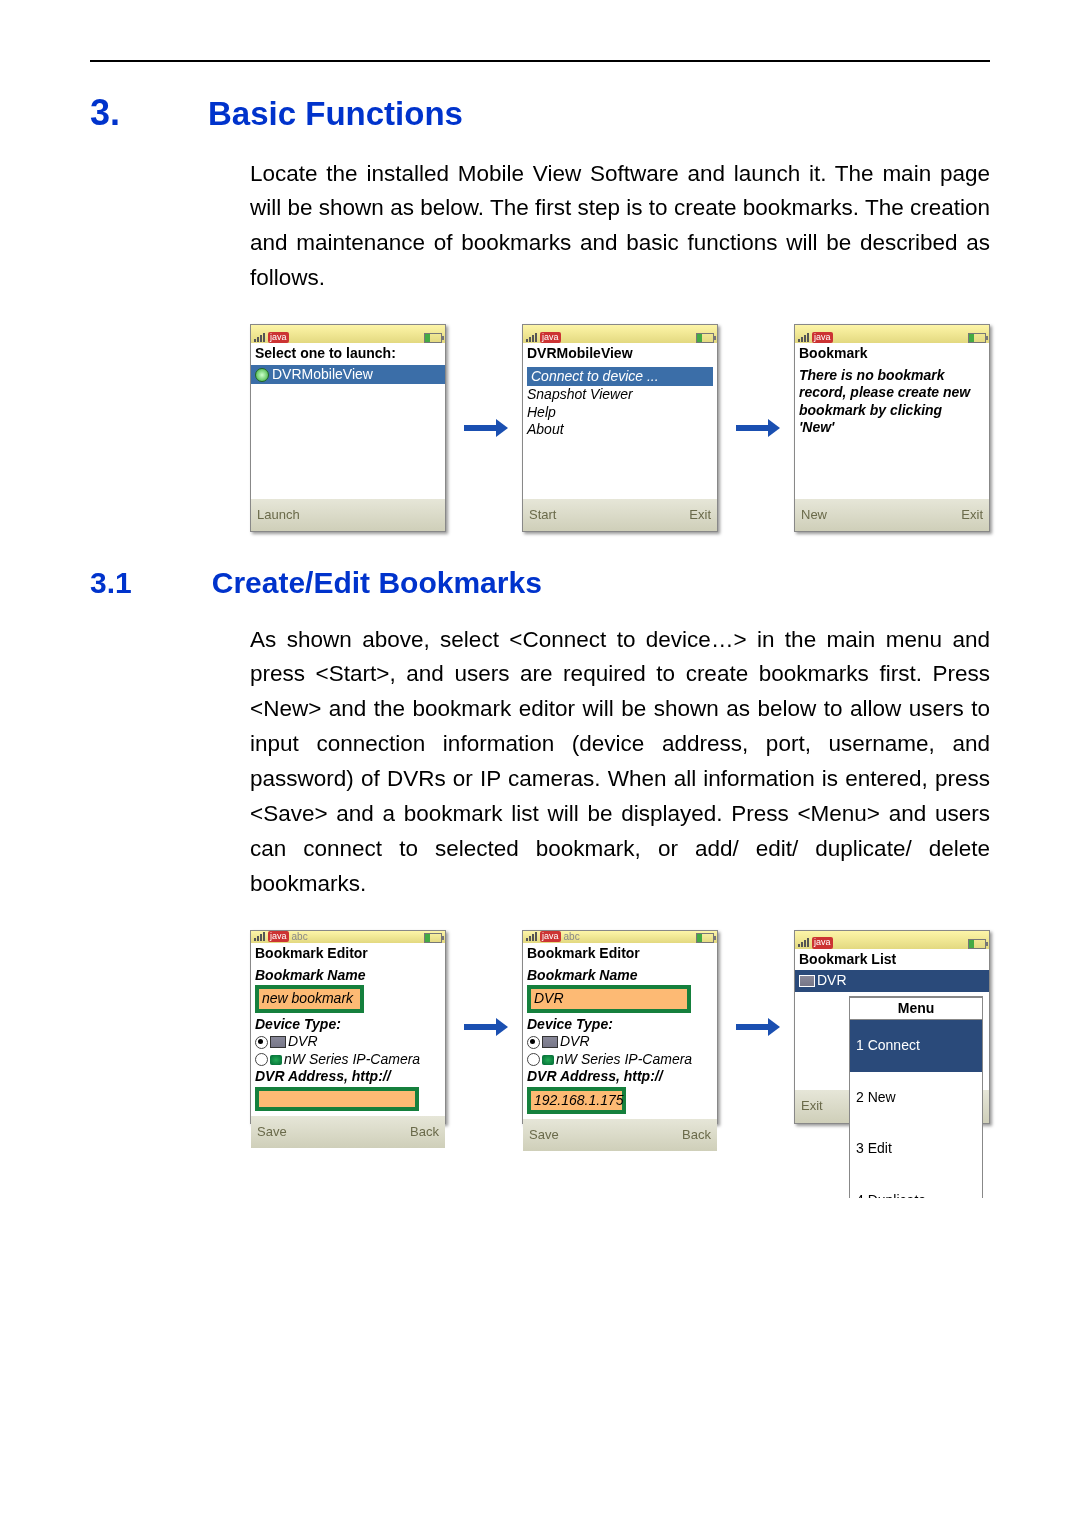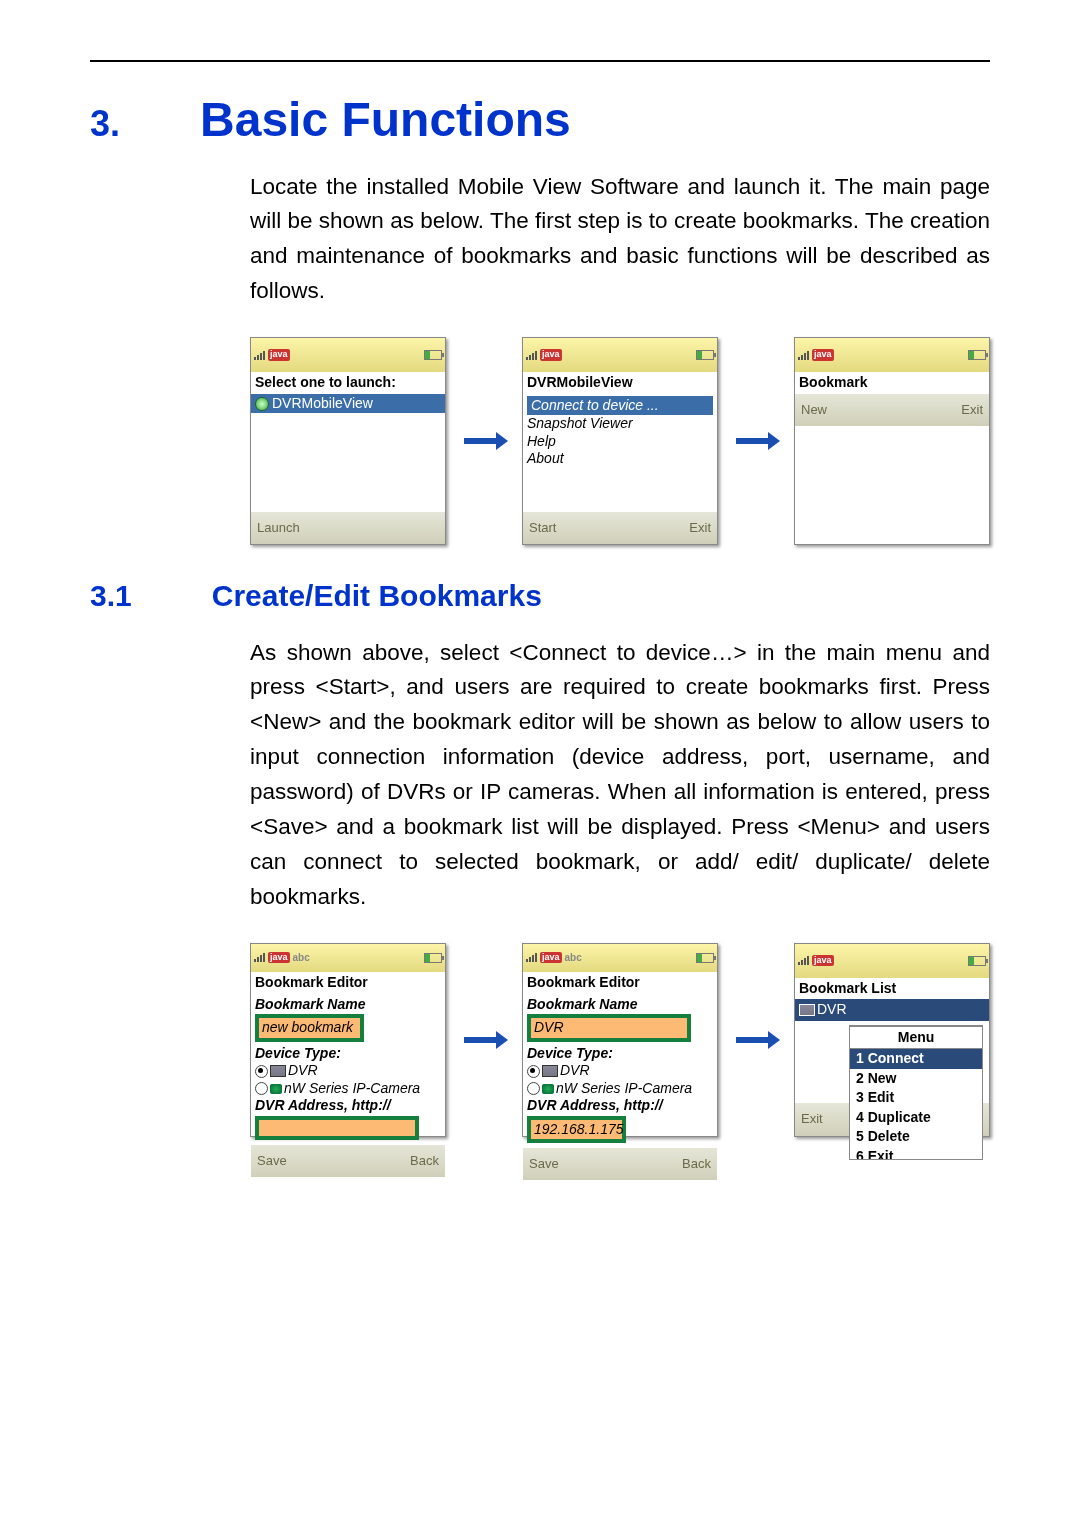--- a/index.html
+++ b/index.html
@@ -24,22 +24,23 @@
     gap: 80px;
     margin-bottom: 18px;
   }
   .h1-num {
     color: #0033cc;
     font-size: 36px;
     font-weight: 700;
   }
   .h1-title {
     color: #0033cc;
-    font-size: 48px;
+    font-size: 33px;
     font-weight: 700;
+    margin-left: 8px;
   }
   .body-text {
     margin-left: 160px;
     font-size: 22.5px;
     line-height: 1.55;
     text-align: justify;
   }
   .fig-row {
     display: flex;
     gap: 14px;
@@ -71,25 +72,24 @@
     width: 220px;
     height: 192px;
     display: flex;
     flex-direction: column;
   }
   .statusbar {
     background: linear-gradient(#fdf5a8,#e3d980);
     height: 18px;
     display: flex;
     justify-content: space-between;
-    align-items: center;
-    padding: 8px 3px;
+    align-items: flex-end;
+    padding: 0 3px;
     font-size: 10px;
     color: #444;
-    font-weight: bold;
   }
   .sig { display:flex; gap:1px; align-items:flex-end; }
   .sig span { width:2px; background:#555; display:inline-block;}
   .sig span:nth-child(1){height:3px;}
   .sig span:nth-child(2){height:5px;}
   .sig span:nth-child(3){height:7px;}
   .sig span:nth-child(4){height:9px;}
   .java-badge { background:#c33; color:#fff; font-size:9px; padding:0 2px; border-radius:2px;}
   .abc-tag { color:#888; font-size:10px; }
   .batt { width:16px; height:8px; border:1px solid #777; position:relative;}
@@ -169,21 +169,21 @@
     display:block;
     background:#fdba74;
   }
   .bm-list-hdr {
     background:#2a4a7a; color:#fff; padding:2px 4px;
   }
   .menu-title {
     text-align:center; font-weight:700; border-top:1px solid #888; border-bottom:1px solid #888;
     padding:2px 0;
   }
-  .menu-item{padding:1px 6px;font-weight:bold;}
+  .menu-item{padding:17px 6px;}
   .menu-item-hl{background:#2a4a7a;color:#fff;}
   .footer {
     margin-top: 320px;
     border-top: 2px solid #000;
     padding-top: 6px;
     font-size: 18px;
   }
   .status-right{display:flex;gap:4px;align-items:center;}
   .pill{
     display:inline-block;width:12px;height:12px;border-radius:50%;
@@ -284,20 +284,26 @@
             </span>
           <span class="java-badge">java</span>
         </span>
         <span class="status-right">
             <span class="batt">
               <span class="batt-fill"></span>
             </span>
           </span>
       </div>
       <div class="title-b">Bookmark</div>
+      <div class="menu-pane" style="font-weight:700;">
+        <div>There is no bookmark</div>
+        <div>record, please create new</div>
+        <div>bookmark by clicking</div>
+        <div>'New'</div>
+      </div>
       <div class="softkeys">
         <span>New</span>
         <span>Exit</span>
       </div>
     </div>
   </div>
 
   <div class="h2-row">
     <div class="h2-num">3.1</div>
     <div class="h2-title">Create/Edit Bookmarks</div>

